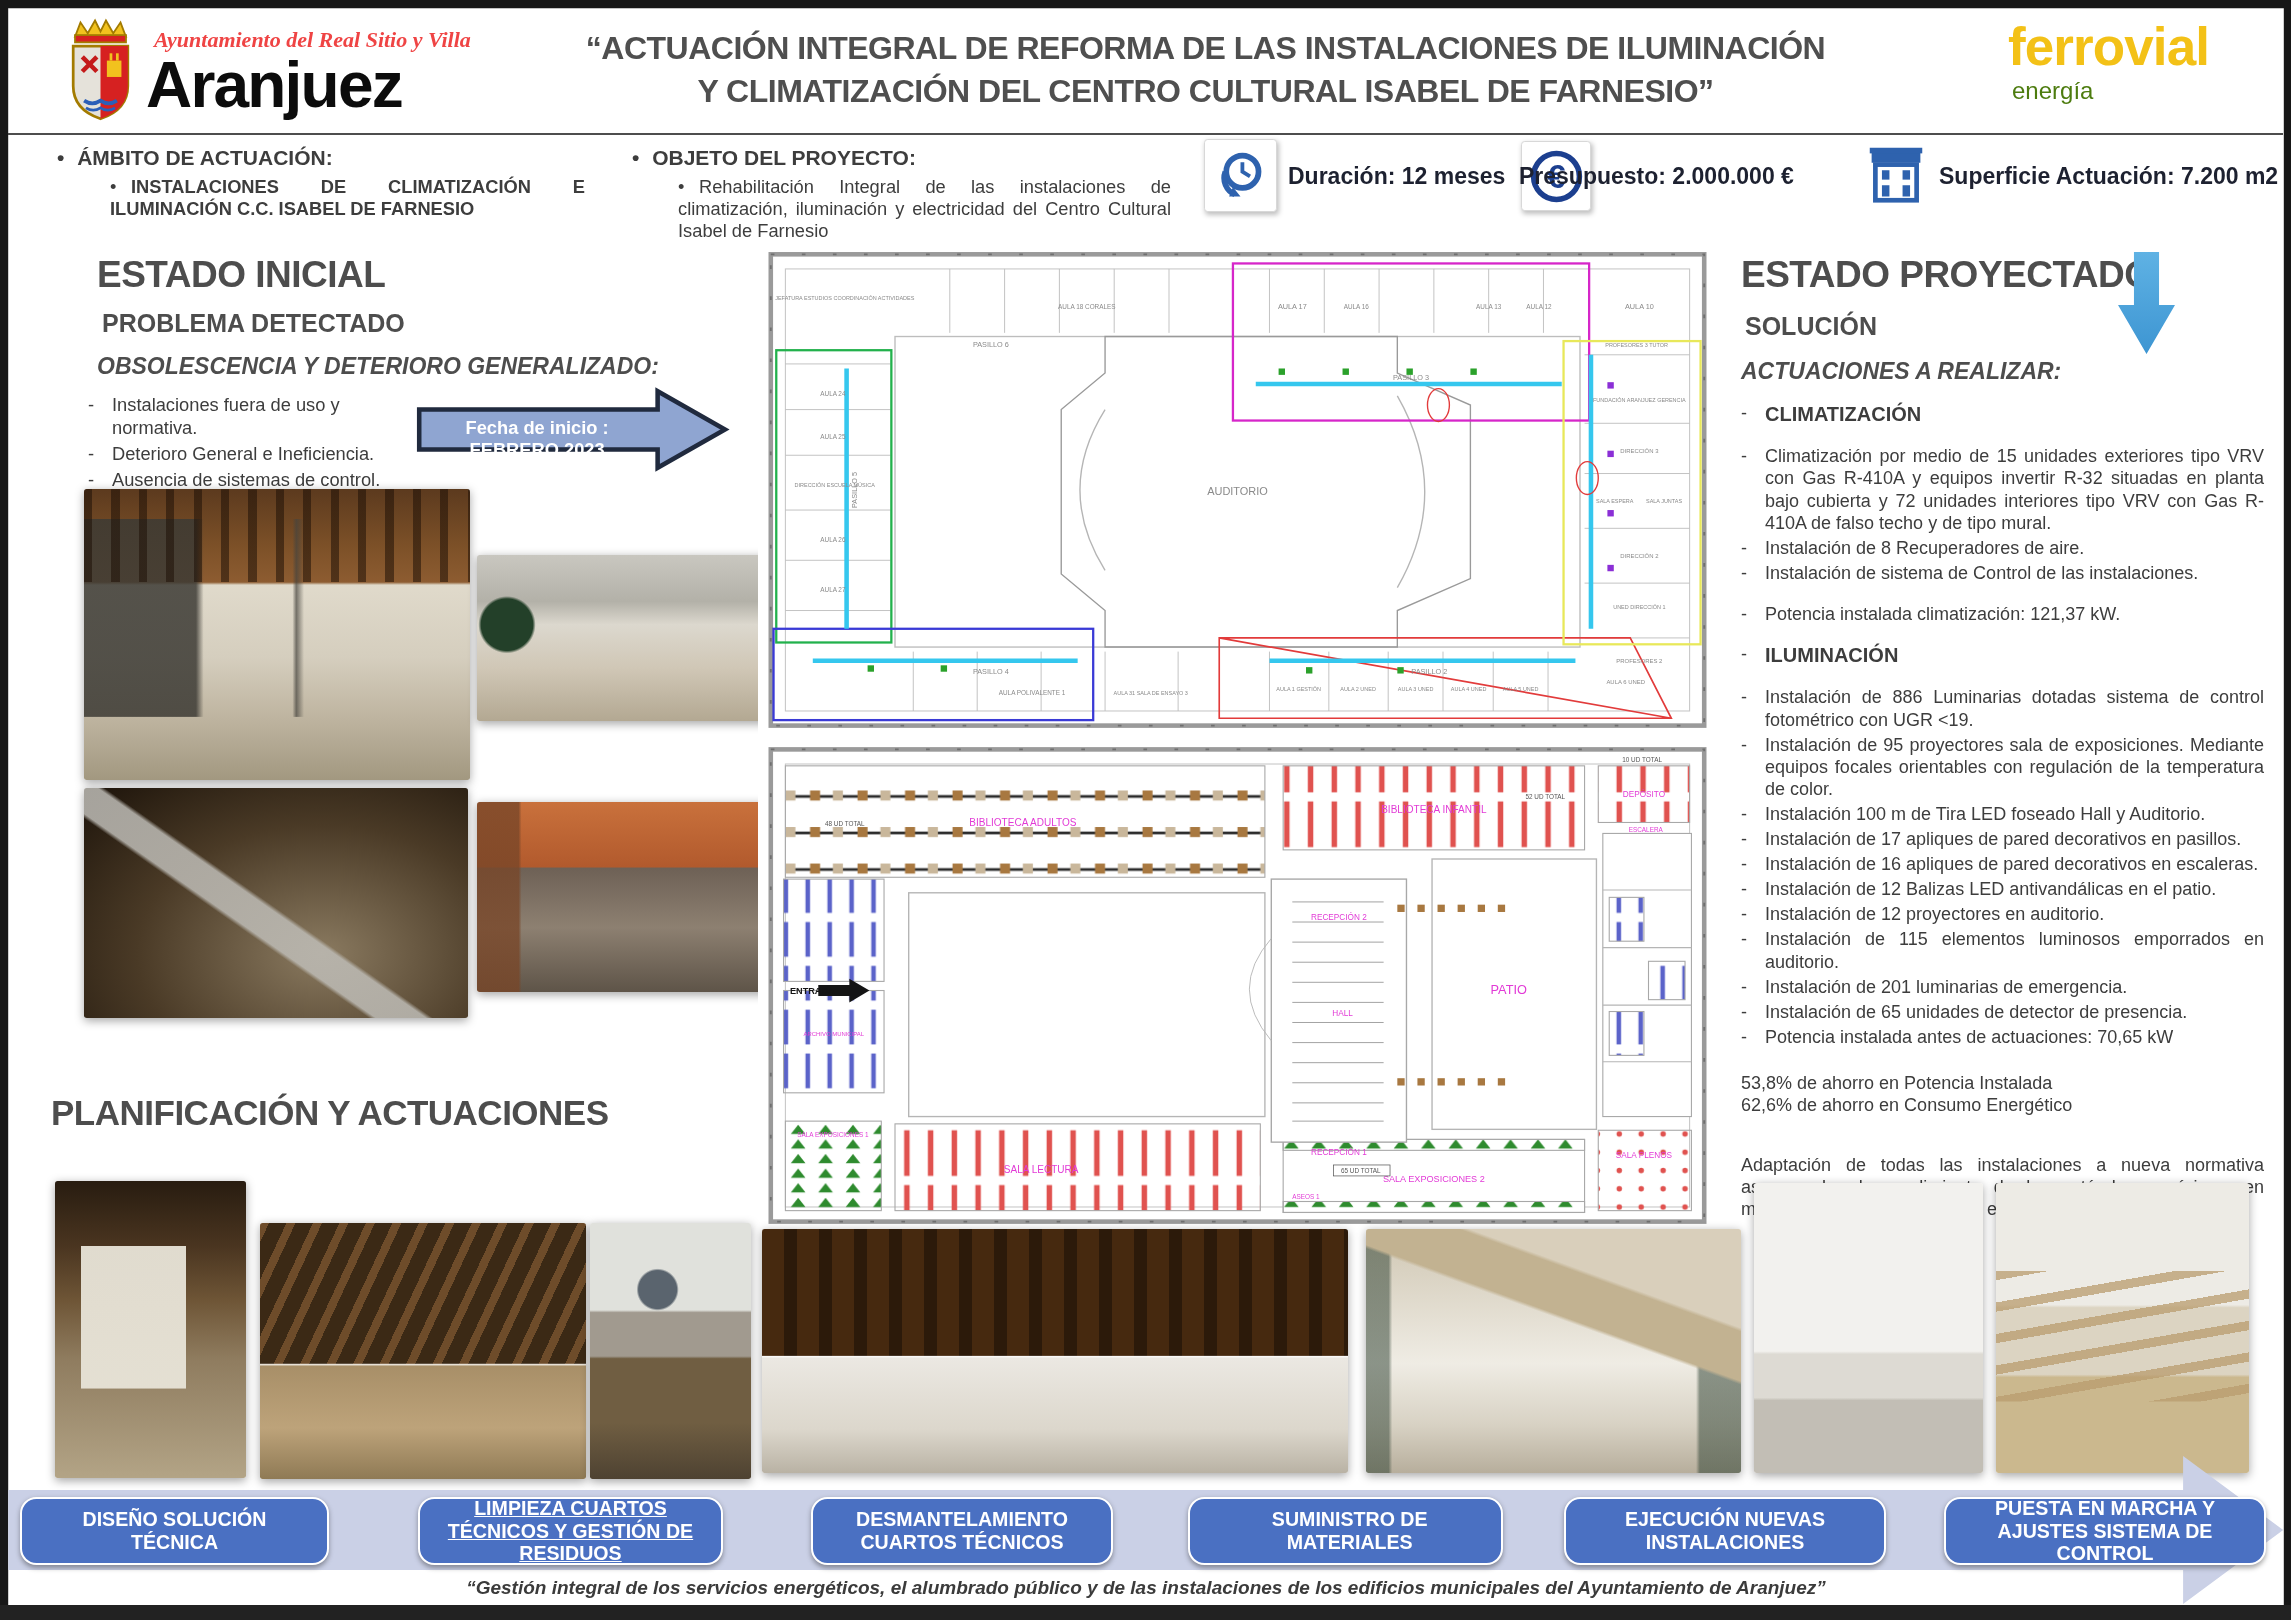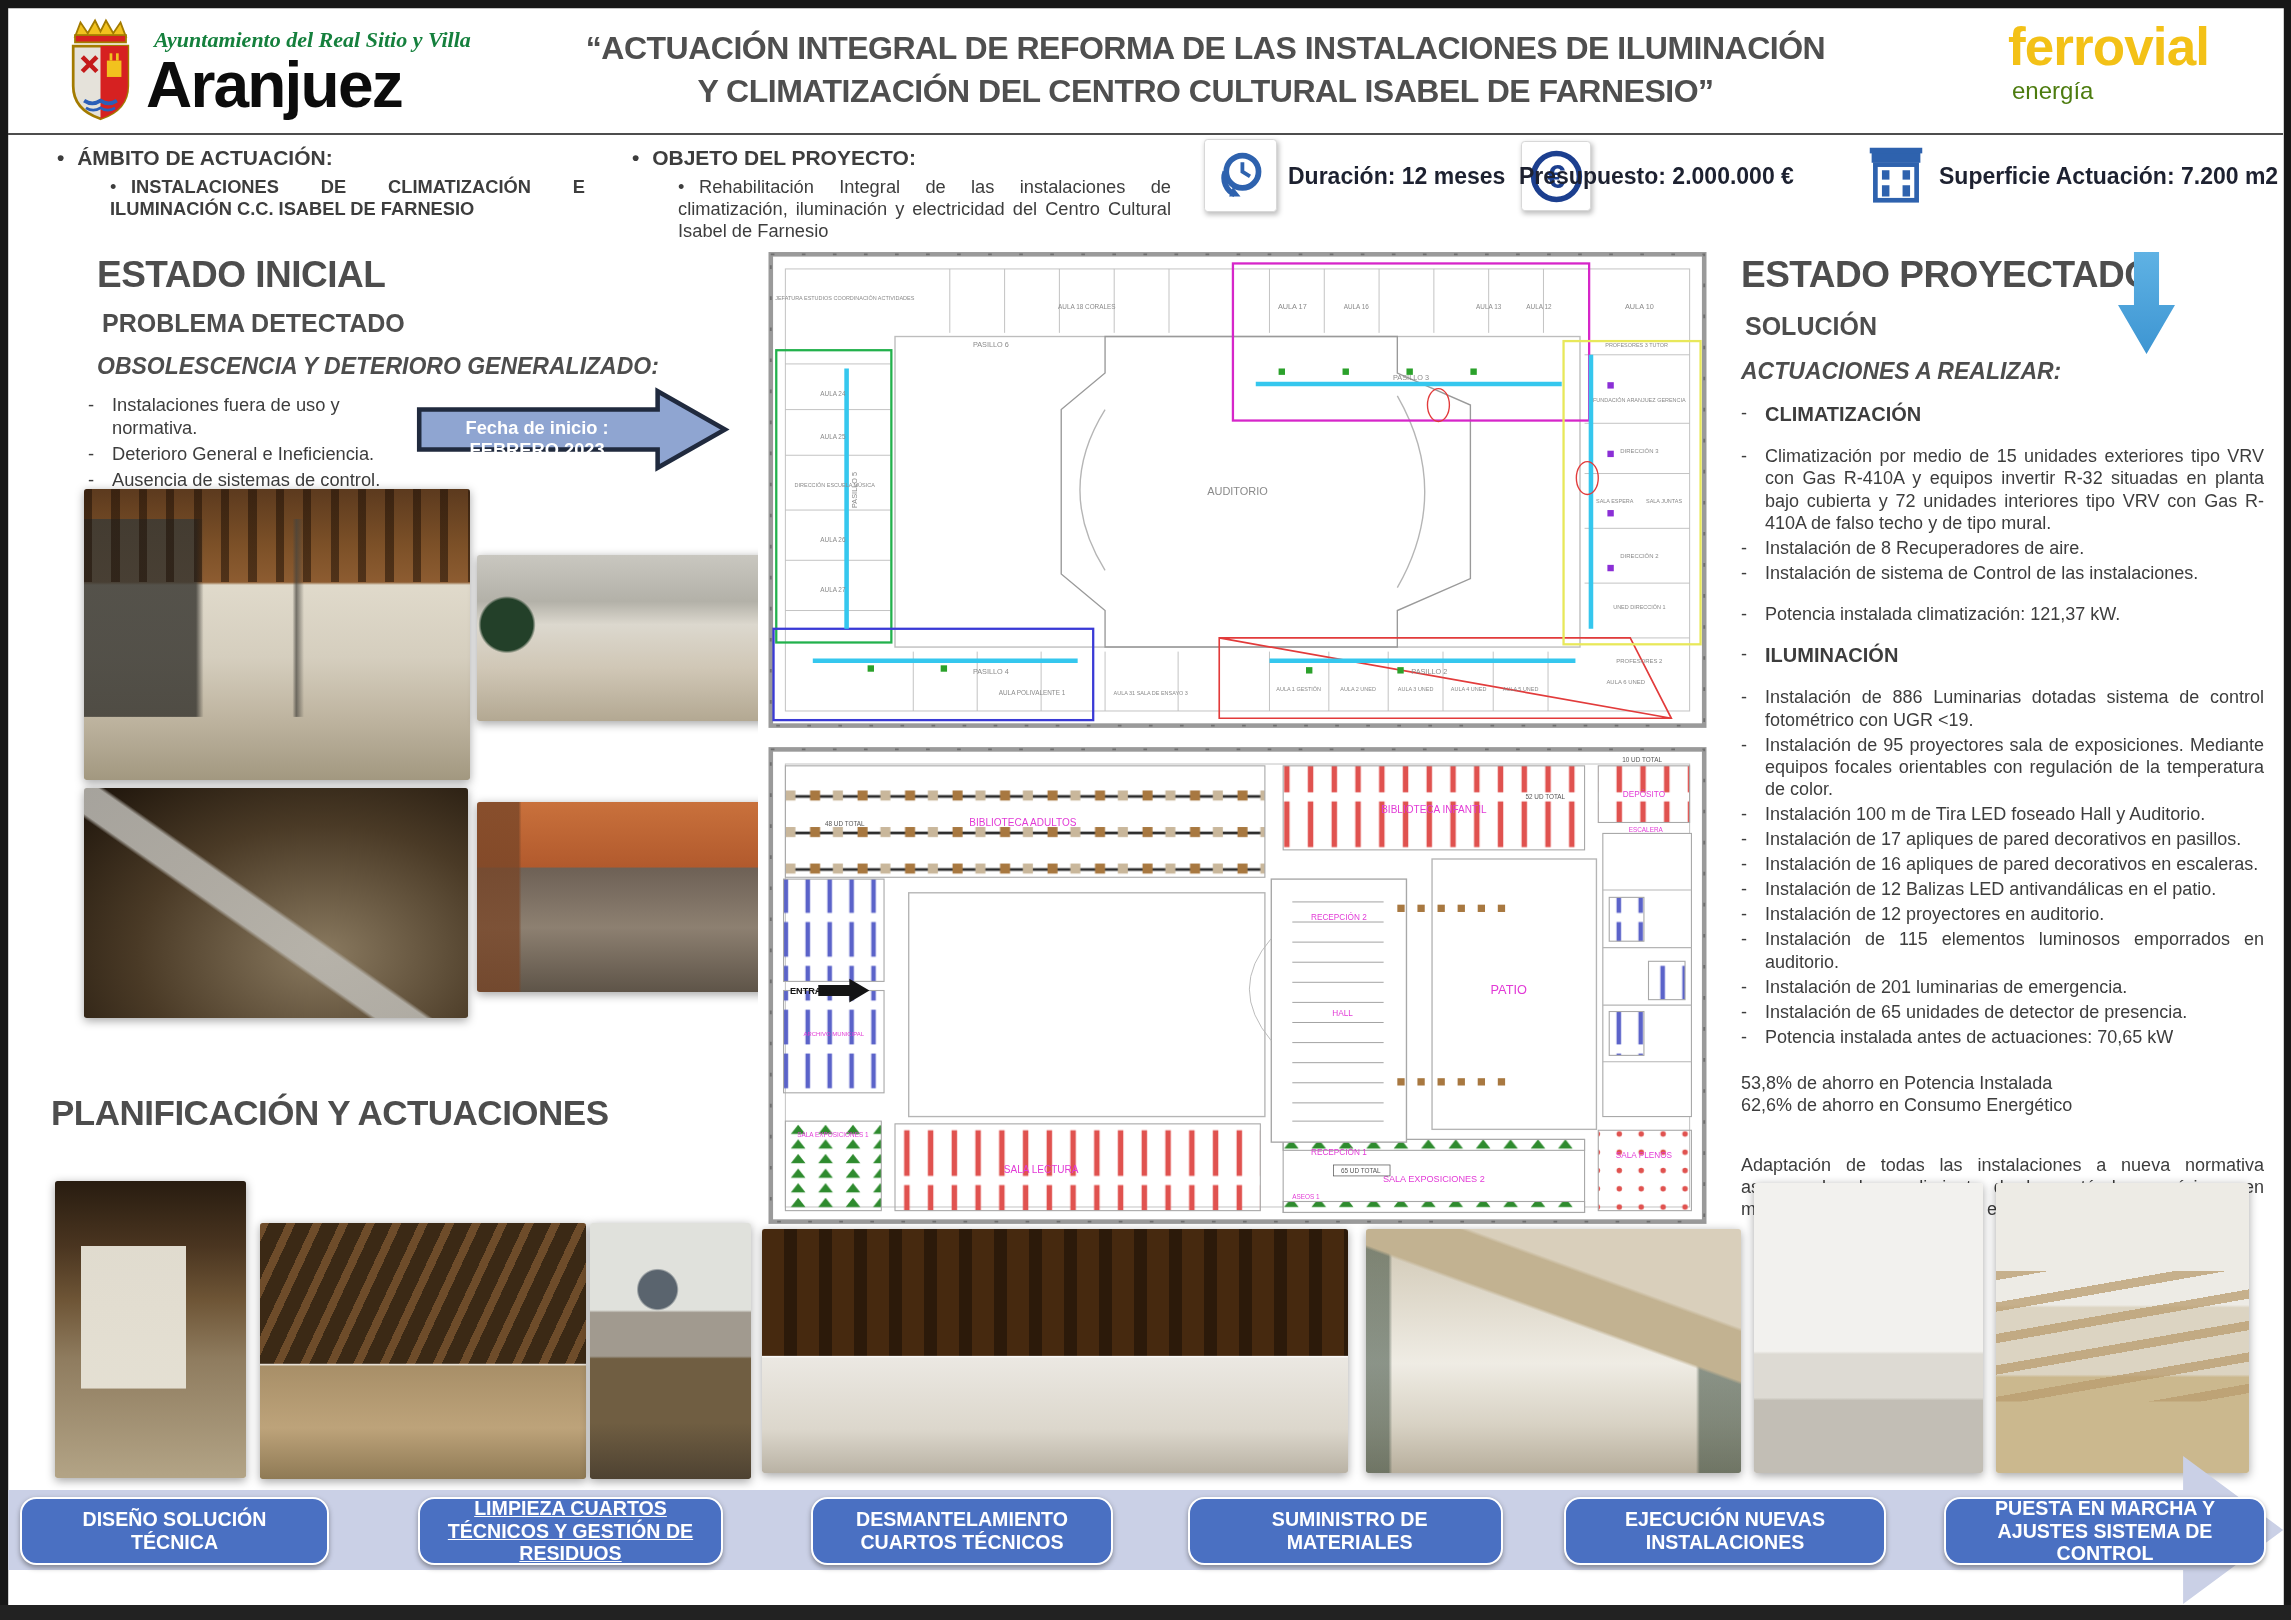--- a/index.html
+++ b/index.html
@@ -6,21 +6,21 @@
   .poster{
     position:relative;width:2292px;height:1621px;background:#ffffff;overflow:hidden;
     font-family:"Liberation Sans","DejaVu Sans",sans-serif;color:#3f3f3f;
     box-shadow:inset 0 0 0 8.2px #171717;
   }
   .abs{position:absolute;}
 
   
   .crest{left:55px;top:12.8px;width:91px;height:117px;}
   .logo-tagline{left:154px;top:27.4px;width:329px;font-family:"Liberation Serif","DejaVu Serif",serif;
-    font-style:italic;font-weight:bold;font-size:22px;color:#15803d;}
+    font-style:italic;font-weight:bold;font-size:22px;color:#ef4444;}
   .logo-muni{left:146px;top:48px;width:384px;font-size:64px;font-weight:800;color:#0c0c0c;letter-spacing:-1.8px;}
   .title{left:493px;top:27.4px;width:1425px;text-align:center;font-weight:800;font-size:32px;
     color:#4f4f4f;letter-spacing:-0.5px;line-height:1.32;}
   .ferrovial-name{left:2008px;top:16.4px;font-size:53px;font-weight:800;color:#f3c117;letter-spacing:-0.9px;}
   .ferrovial-div{left:2012px;top:77px;font-size:24px;color:#4d7c0f;}
   .hdr-line{left:8.2px;top:133px;width:2275px;height:1.8px;background:#4d4d4d;}
 
   
   .sec-title{font-size:21px;font-weight:800;color:#3d3d3d;}
   .bullet::before{content:"•";margin-right:12.8px;}
@@ -521,16 +521,17 @@
   <div class="pill" style="left:1188px;width:315px;padding-left:23px;">
       <span>SUMINISTRO DE MATERIALES</span>
     </div>
   <div class="pill" style="left:1564px;width:322px;">
       <span>EJECUCIÓN NUEVAS INSTALACIONES</span>
     </div>
   <div class="pill" style="left:1944px;width:322px;">
       <span>PUESTA EN MARCHA Y AJUSTES SISTEMA DE CONTROL</span>
     </div>
 
+  <div class="abs footer-quote">“Gestión integral de los servicios energéticos, el alumbrado público y de las instalaciones de los edificios municipales del Ayuntamiento de Aranjuez”</div>
   <div class="abs bottom-bar"></div>
 
 </div>
 
 
 </body></html>

